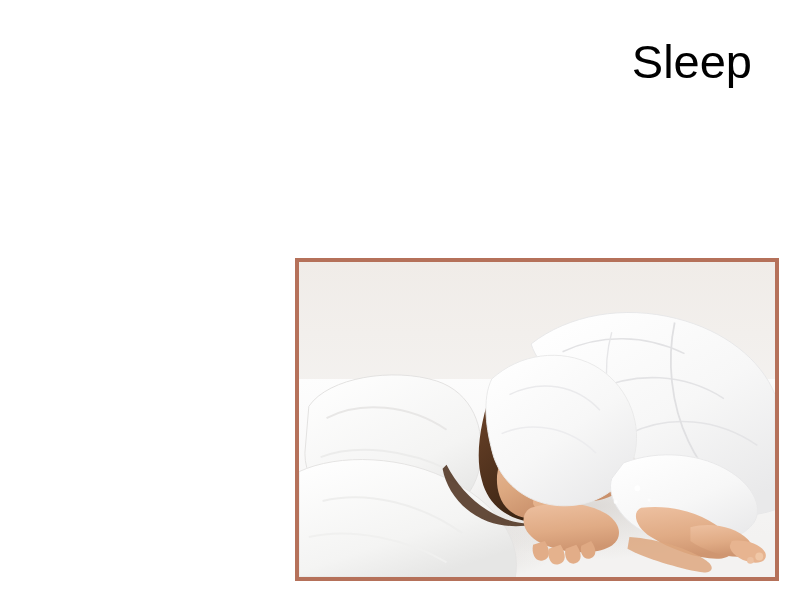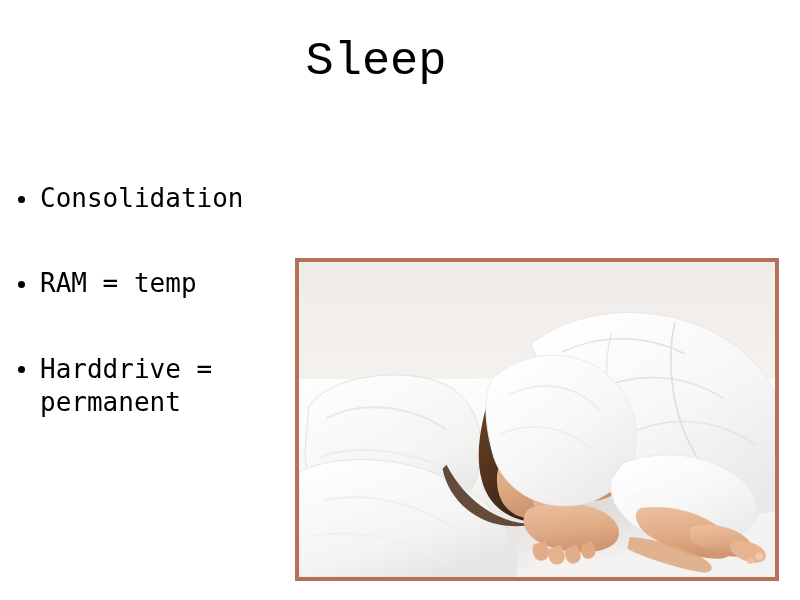--- a/index.html
+++ b/index.html
@@ -19,22 +19,22 @@
     height: 600px;
     background: #ffffff;
   }
 
   
   .slide-title {
     position: absolute;
     left: 0;
     top: 36px;
     width: 752px;
-    text-align: center;
-    font-family: Liberation Mono, monospace;
+    text-align: right;
+    font-family: Liberation Sans, sans-serif;
     font-size: 47px;
     font-weight: 400;
     line-height: 1.12;
     color: #000000;
     letter-spacing: 0px;
     white-space: nowrap;
   }
 
   
   .bullet-list {
@@ -89,38 +89,20 @@
     display: block;
   }
 </style>
 </head>
 <body>
 
 <div class="slide">
 
   <div class="slide-title">Sleep</div>
 
-  <ul class="bullet-list">
-
-    <li class="bullet-item">
-      <span class="bullet-dot"></span>
-      <span>Consolidation</span>
-    </li>
-
-    <li class="bullet-item">
-      <span class="bullet-dot"></span>
-      <span>RAM = temp</span>
-    </li>
-
-    <li class="bullet-item">
-      <span class="bullet-dot"></span>
-      <span>Harddrive = permanent</span>
-    </li>
-
-  </ul>
 
   <div class="photo-frame">
     <svg class="photo-canvas" viewBox="0 0 484 323" preserveAspectRatio="none">
       <defs>
         <linearGradient id="bgWall" x1="0" y1="0" x2="0" y2="1">
           <stop offset="0%" stop-color="#f0ece8"></stop>
           <stop offset="45%" stop-color="#f4f2f0"></stop>
           <stop offset="100%" stop-color="#fbfafa"></stop>
         </linearGradient>
         <linearGradient id="sheet" x1="0" y1="0" x2="0.3" y2="1">

